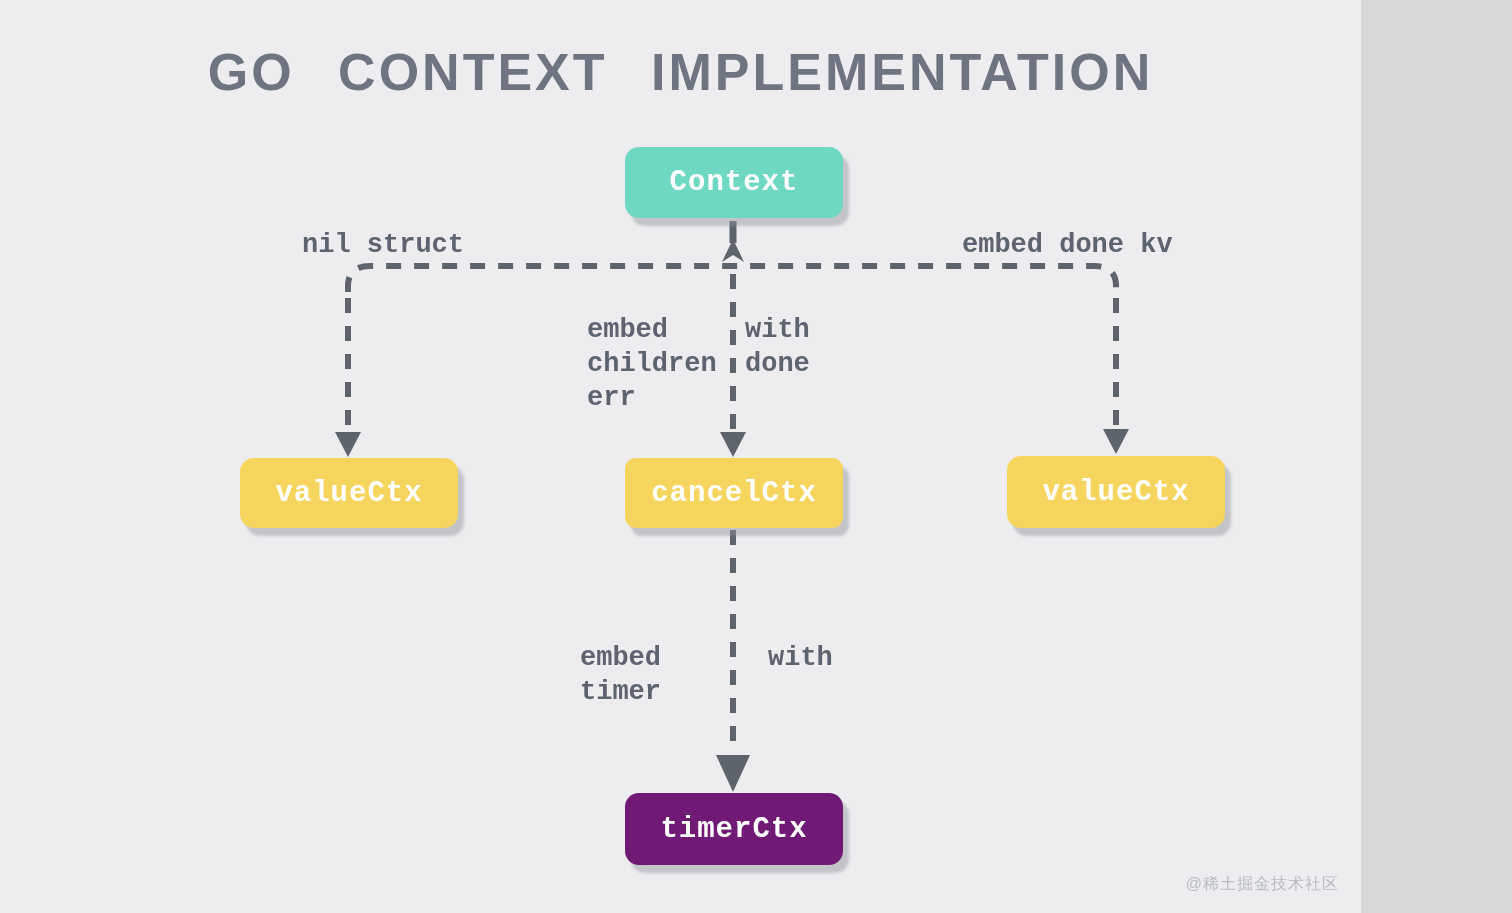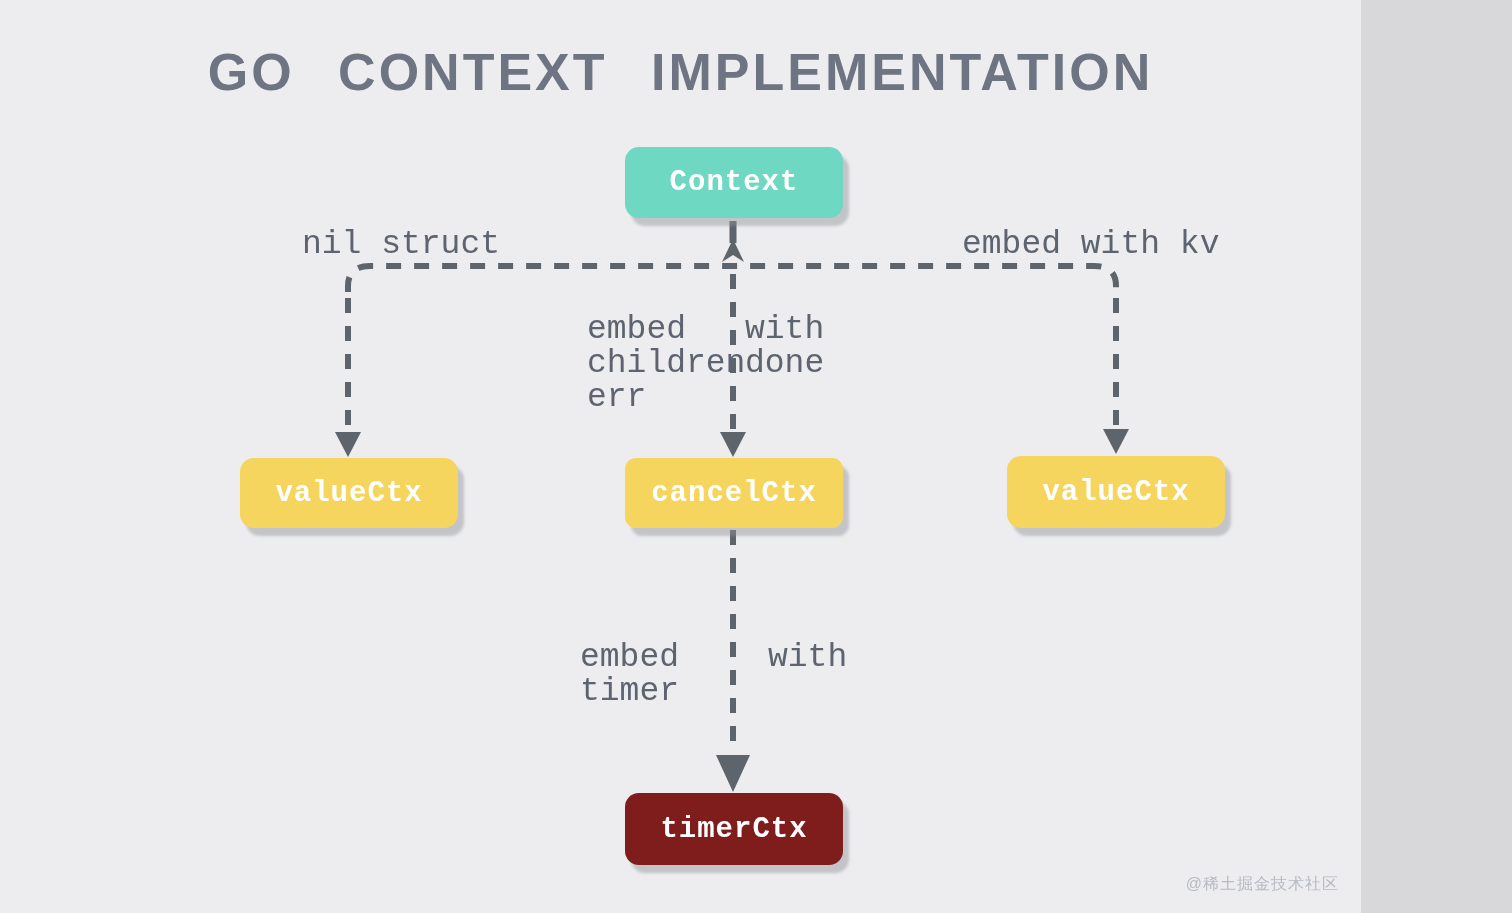--- a/index.html
+++ b/index.html
@@ -42,22 +42,22 @@
     color:var(--node_text, #ffffff);
     font-weight:700;
     font-size:29px;
     letter-spacing:1px;
     box-shadow:6px 8px 3px rgba(143,147,153,0.45);
     font-family:"Liberation Mono", monospace;
   }
   .edge-label {
     position:absolute;
     color:var(--label_text, #5d6470);
-    font-weight:400;
-    font-size:33px;
+    font-weight:700;
+    font-size:27px;
     line-height:34px;
     white-space:pre-line;
     font-family:"Liberation Mono", monospace;
   }
   .watermark {
     position:absolute;
     right:22px; bottom:18px;
     font-family:"Liberation Sans", sans-serif;
     font-size:16px;
     color:var(--watermark_text, #b6bac2);
@@ -86,21 +86,21 @@
     <path class="connector" d="M 733 530 L 733 752"></path>
 
     <polygon class="arrowhead" points="733,239 722,262 733,255 744,262"></polygon>
     <polygon class="arrowhead" points="335,432 361,432 348,457"></polygon>
     <polygon class="arrowhead" points="720,432 746,432 733,457"></polygon>
     <polygon class="arrowhead" points="1103,429 1129,429 1116,454"></polygon>
     <polygon class="arrowhead" points="716,755 750,755 733,792"></polygon>
   </svg>
 
   <div class="edge-label" style="left:302px; top:228px;">nil struct</div>
-  <div class="edge-label" style="left:962px; top:228px;">embed with kv</div>
+  <div class="edge-label" style="left:962px; top:228px;">embed done kv</div>
   <div class="edge-label" style="left:587px; top:313px;">embed
 children
 err</div>
   <div class="edge-label" style="left:745px; top:313px;">with
 done</div>
   <div class="edge-label" style="left:580px; top:641px;">embed
 timer</div>
   <div class="edge-label" style="left:768px; top:641px;">with</div>
 
   <div class="node" style="left: 625px; top: 147px; width: 218px; height: 71px; background: rgb(111, 216, 195);">
@@ -108,19 +108,19 @@
   </div>
   <div class="node" style="left: 240px; top: 458px; width: 218px; height: 70px; background: rgb(246, 213, 95);">
     <span>valueCtx</span>
   </div>
   <div class="node" style="left: 625px; top: 458px; width: 218px; height: 70px; background: rgb(246, 213, 95); border-radius: 11px;">
     <span>cancelCtx</span>
   </div>
   <div class="node" style="left: 1007px; top: 456px; width: 218px; height: 72px; background: rgb(246, 213, 95); text-align: right;">
     <span>valueCtx</span>
   </div>
-  <div class="node" style="left: 625px; top: 793px; width: 218px; height: 72px; background: #7f1d1d;">
+  <div class="node" style="left: 625px; top: 793px; width: 218px; height: 72px; background: #701a75;">
     <span>timerCtx</span>
   </div>
 
   <div class="watermark">@稀土掘金技术社区</div>
 
 </div>
 
 </body></html>

